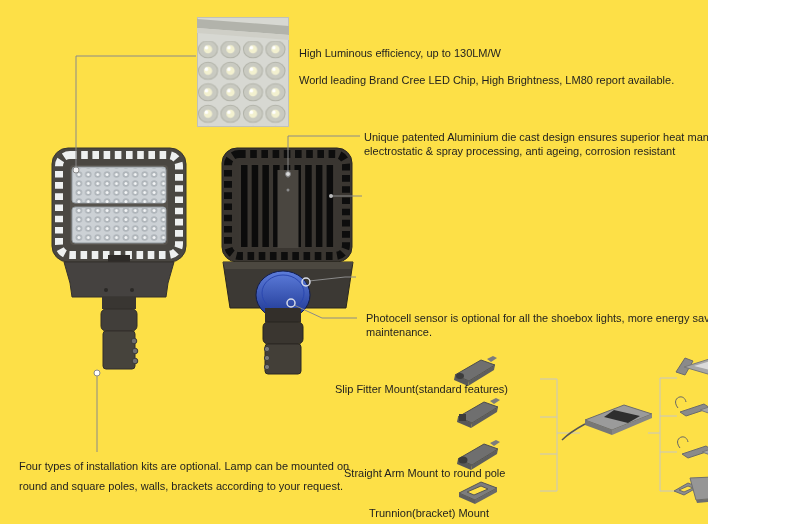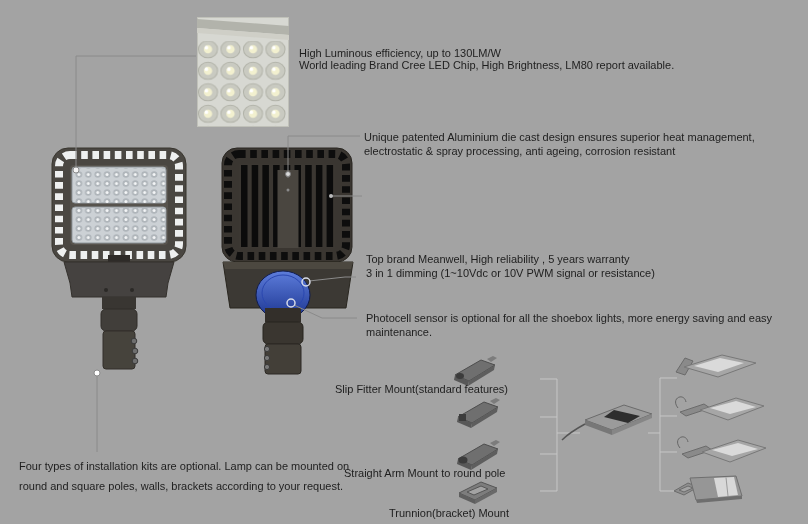--- a/index.html
+++ b/index.html
@@ -1,16 +1,16 @@
 <!DOCTYPE html>
 <html><head>
 <meta charset="utf-8">
 <style>
   html,body{margin:0;padding:0;background:#fff;}
-  .canvas{position:relative;width:808px;height:524px;background:#a3a3a3;overflow:hidden;
+  .canvas{position:relative;width:708px;height:524px;background:#fde047;overflow:hidden;
           font-family:"Liberation Sans",sans-serif;}
   .abs{position:absolute;}
   .note{position:absolute;font:400 11px/14px "Liberation Sans",sans-serif;color:#1e1e1e;}
   .install{line-height:20px;}
 </style>
 </head>
 <body>
 
 <div class="canvas">
 
@@ -115,26 +115,22 @@
     </g>
     <circle cx="76" cy="170" r="3" fill="#f5f5f5" stroke="#8a8a8a"></circle>
     <circle cx="288" cy="174" r="2.5" fill="#d9d9d9" stroke="#7c7c7c"></circle>
     <circle cx="331" cy="196" r="2" fill="#bbbbbb"></circle>
     <circle cx="306" cy="282" r="4" fill="none" stroke="#d8dce8" stroke-width="1.5"></circle>
     <circle cx="291" cy="303" r="4" fill="none" stroke="#d8dce8" stroke-width="1.5"></circle>
     <circle cx="97" cy="373" r="3" fill="#ffffff" stroke="#8a8a8a"></circle>
   </svg>
 
   <div class="note" style="left:299px;top:46px">High Luminous efficiency, up to 130LM/W</div>
-  <div class="note" style="left:299px;top:58px">World leading Brand Cree LED Chip, High Brightness, LM80 report available.</div>
+  <div class="note" style="left:299px;top:73px">World leading Brand Cree LED Chip, High Brightness, LM80 report available.</div>
   <div class="note" style="left:364px;top:130px;width:430px">Unique patented Aluminium die cast design ensures superior heat management, electrostatic &amp; spray processing, anti ageing, corrosion resistant</div>
-  <div class="note" style="left:366px;top:252px;width:440px">
-    <div>Top brand Meanwell, High reliability , 5 years warranty</div>
-    <div>3 in 1 dimming (1~10Vdc or 10V PWM signal or resistance)</div>
-  </div>
   <div class="note" style="left:366px;top:311px;width:425px">Photocell sensor is optional for all the shoebox lights, more energy saving and easy maintenance.</div>
   <div class="note install" style="left:19px;top:456px;width:340px">Four types of installation kits are optional. Lamp can be mounted on round and square poles, walls, brackets according to your request.</div>
 
   <svg class="abs" style="left:445px;top:353px" width="60" height="154" viewBox="0 0 60 154">
     <g>
       <polygon points="10,22 36,7 50,12 24,28" fill="#6f6f6f" stroke="#4d4d4d"></polygon>
       <polygon points="10,22 24,28 23,33 9,27" fill="#585858"></polygon>
       <polygon points="24,28 50,12 49,17 23,33" fill="#5e5e5e"></polygon>
       <polygon points="42,6 48,3 52,5 46,9" fill="#7c7c7c"></polygon>
       <ellipse cx="15" cy="23" rx="4" ry="3" fill="#3c3c3c"></ellipse>
@@ -155,21 +151,21 @@
     </g>
     <g>
       <path d="M14,140 L36,129 L52,135 L30,147 Z M22,139 L36,133 L43,136 L29,142 Z" fill="#7d7d7d" fill-rule="evenodd" stroke="#555555"></path>
       <polygon points="14,140 30,147 30,151 14,144" fill="#5f5f5f"></polygon>
       <polygon points="30,147 52,135 52,139 30,151" fill="#696969"></polygon>
     </g>
   </svg>
 
   <div class="note" style="left:335px;top:382px">Slip Fitter Mount(standard features)</div>
   <div class="note" style="left:344px;top:466px">Straight Arm Mount to round pole</div>
-  <div class="note" style="left:389px;top:506px">Trunnion(bracket) Mount</div>
+  <div class="note" style="left:369px;top:506px">Trunnion(bracket) Mount</div>
 
   <svg class="abs" style="left:528px;top:350px" width="280" height="174" viewBox="0 0 280 174">
     <g stroke="#c6c6c6" fill="none" stroke-width="1">
       <path d="M12,29 H29 M12,67 H29 M12,104 H29 M12,141 H29 M29,29 V141 M29,83 H52"></path>
       <path d="M132,28 V141 M132,28 H149 M132,66 H149 M132,102 H149 M132,141 H149 M120,83 H132"></path>
     </g>
     <g>
       <polygon points="57,70 96,55 124,64 84,80" fill="#9b9b9b" stroke="#6b6b6b"></polygon>
       <polygon points="86,60 112,66 100,73 76,67" fill="#2e2e2e"></polygon>
       <polygon points="57,70 84,80 84,85 57,75" fill="#777777"></polygon>

